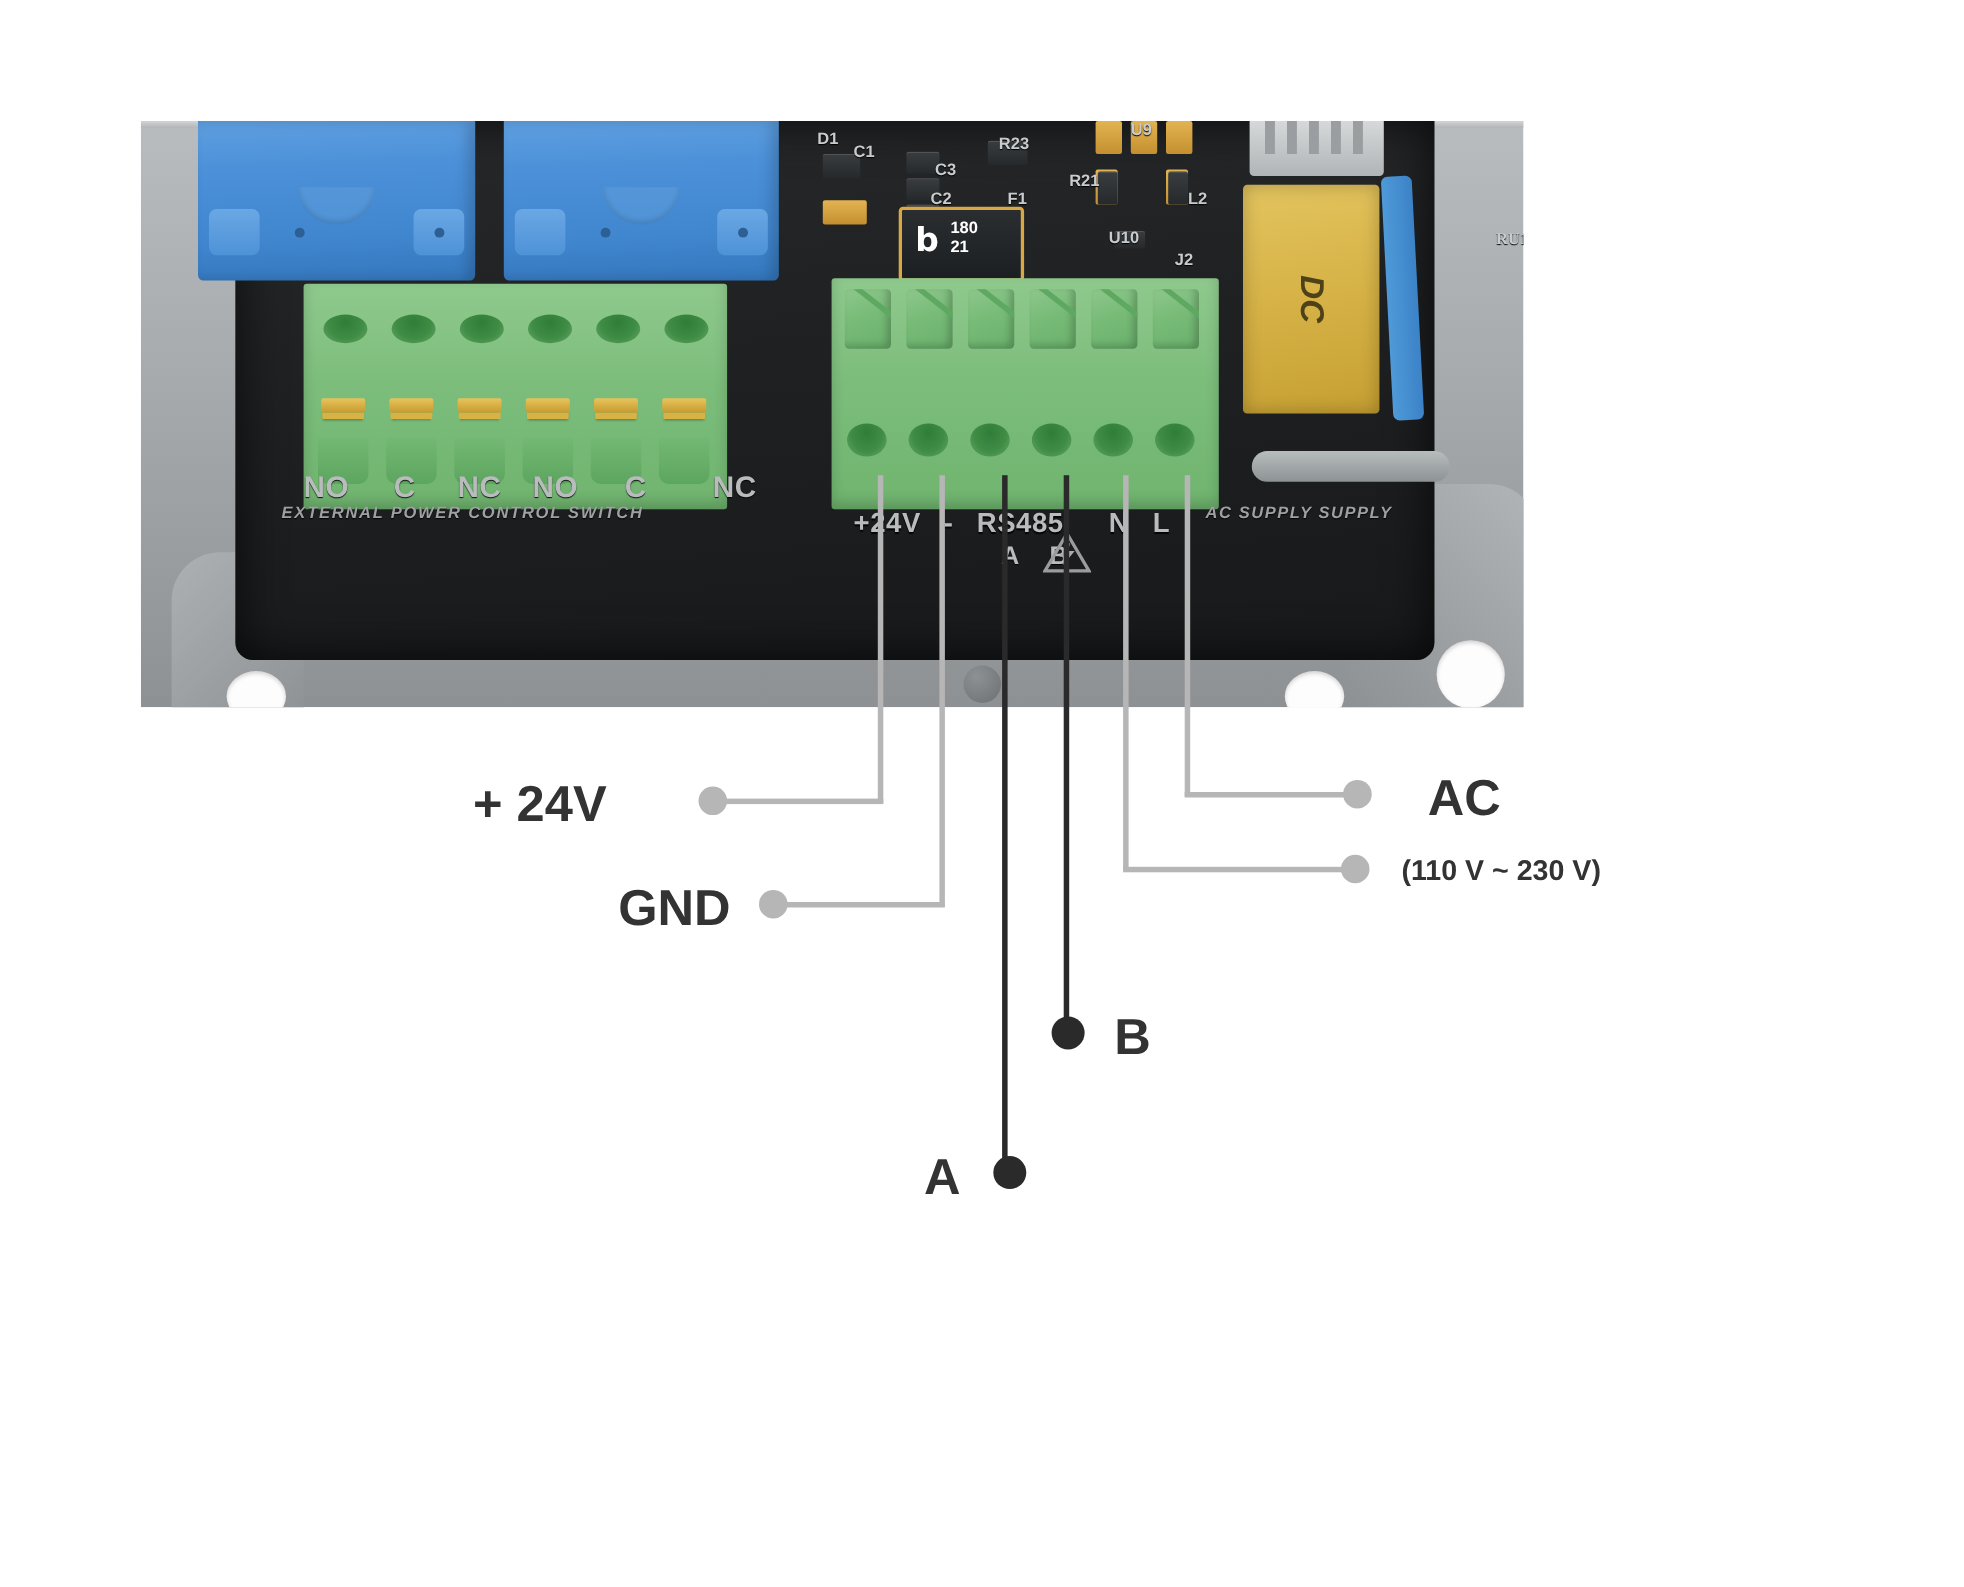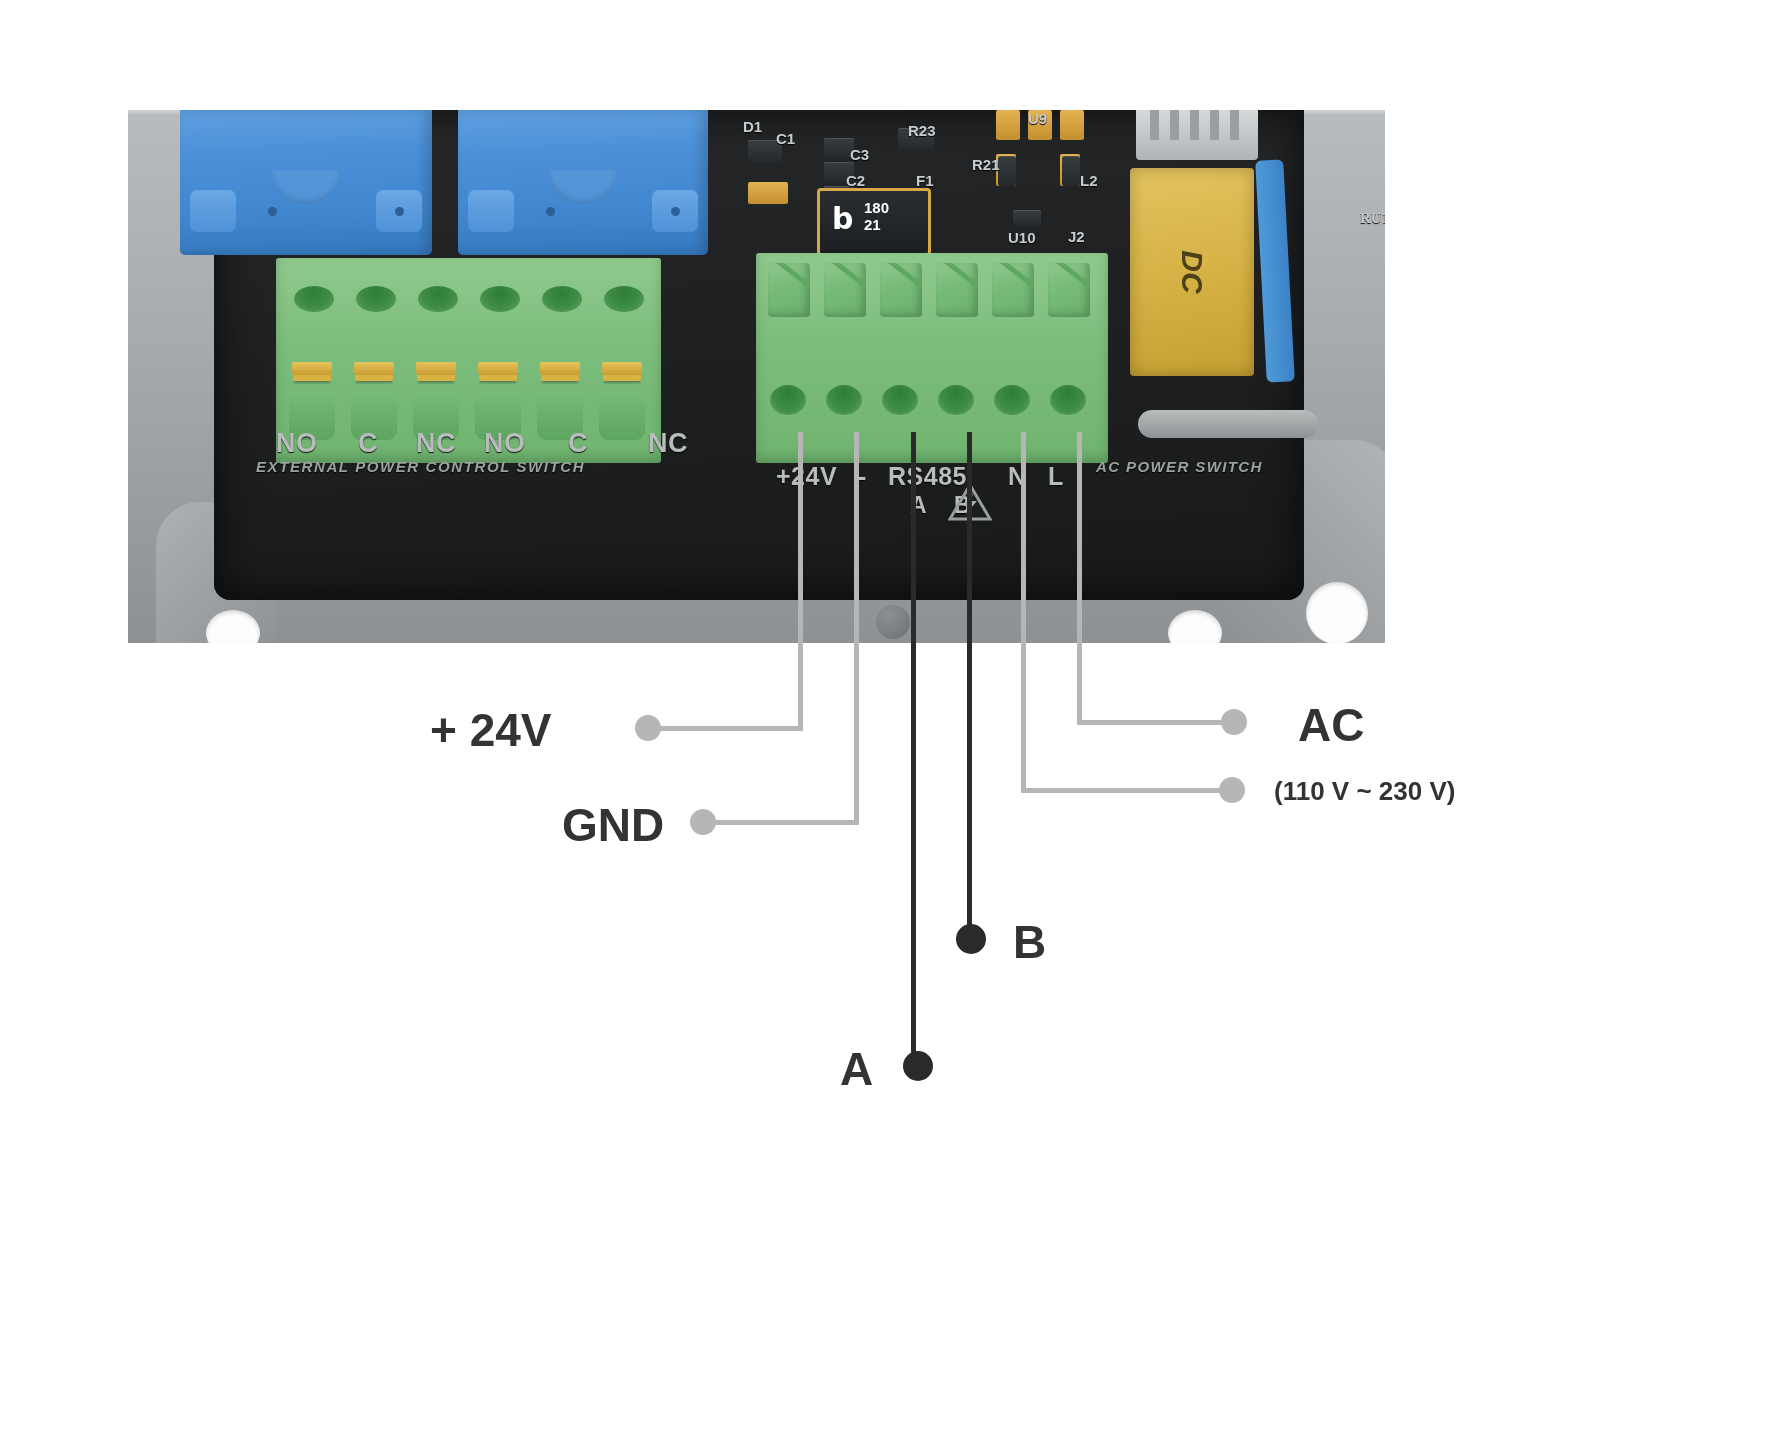--- a/index.html
+++ b/index.html
@@ -147,21 +147,21 @@
     </div>
 
     <div class="pcbtxt" style="left:615px;top:8px;">D1</div>
     <div class="pcbtxt" style="left:648px;top:20px;">C1</div>
     <div class="pcbtxt" style="left:722px;top:36px;">C3</div>
     <div class="pcbtxt" style="left:718px;top:62px;">C2</div>
     <div class="pcbtxt" style="left:780px;top:12px;">R23</div>
     <div class="pcbtxt" style="left:788px;top:62px;">F1</div>
     <div class="pcbtxt" style="left:844px;top:46px;">R21</div>
     <div class="pcbtxt" style="left:900px;top:0px;">U9</div>
-    <div class="pcbtxt" style="left:880px;top:98px;margin-top:21px;">U10</div>
+    <div class="pcbtxt" style="left:880px;top:98px;">U10</div>
     <div class="pcbtxt" style="left:952px;top:62px;">L2</div>
     <div class="pcbtxt" style="left:940px;top:118px;">J2</div>
     <div class="pcbtxt" style="left:1232px;top:100px;font-family:Liberation Serif, serif;">RU1</div>
 
     <div class="fuse">
       <span class="fb">b</span>
       <span class="fn">
         <span>180</span><br><span>21</span>
       </span>
     </div>
@@ -238,21 +238,21 @@
       <div class="pin-hole" style="left:294px;top:132px;width:36px;height:30px;"></div>
     </div>
 
     <div class="silk" style="left:648px;top:352px;font-size:25px;">+24V</div>
     <div class="silk" style="left:730px;top:352px;font-size:25px;">-</div>
     <div class="silk" style="left:760px;top:352px;font-size:25px;">RS485</div>
     <div class="silk" style="left:880px;top:352px;font-size:25px;">N</div>
     <div class="silk" style="left:920px;top:352px;font-size:25px;">L</div>
     <div class="silk" style="left:782px;top:382px;font-size:23px;">A</div>
     <div class="silk" style="left:826px;top:382px;font-size:23px;">B</div>
-    <div class="silk silk-it silk-sm" style="left:968px;top:348px;letter-spacing:1.4px;">AC POWER SWITCH</div>
+    <div class="silk silk-it silk-sm" style="left:968px;top:348px;letter-spacing:1.4px;">AC SUPPLY SUPPLY</div>
 
     <svg class="warn" viewBox="0 0 44 40">
       <path d="M22 3 L42 37 L2 37 Z" fill="none" stroke="#9a9d9e" stroke-width="3"></path>
       <path d="M25 11 L15 24 L21 24 L18 32 L29 19 L23 19 Z" fill="#a9acad"></path>
     </svg>
 
     <div class="bigdot"></div>
 
   </div>
 

